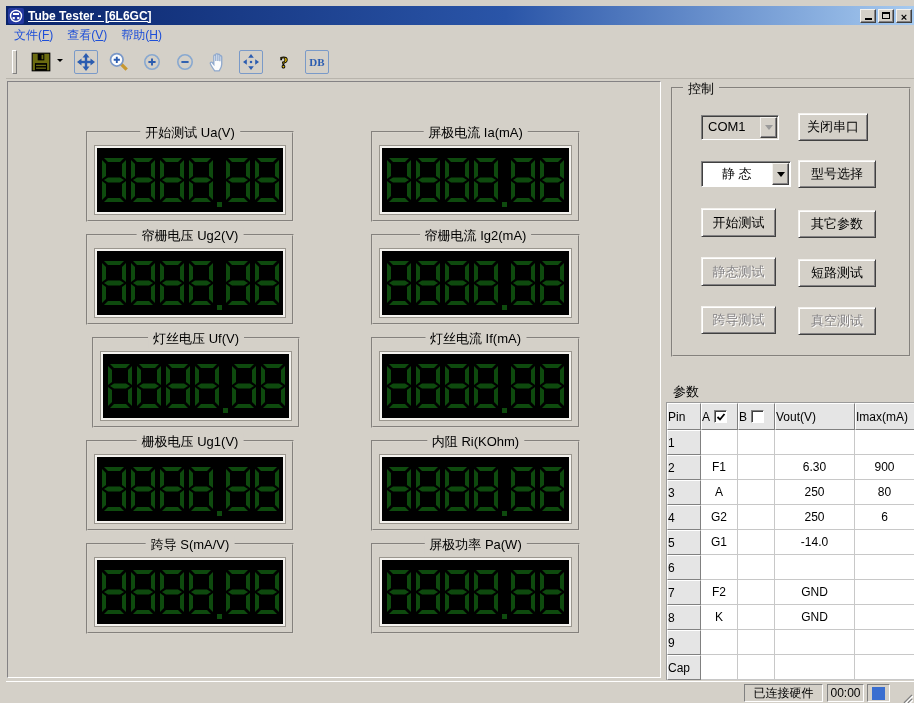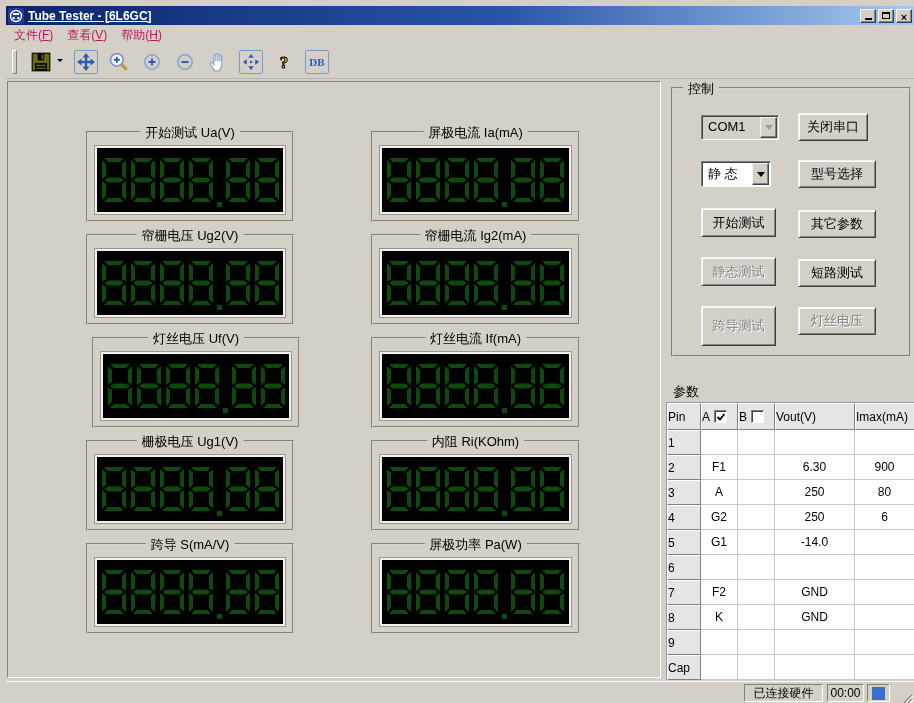--- a/index.html
+++ b/index.html
@@ -25,21 +25,21 @@
     border:1px solid;border-color:#f4f2ee #404040 #404040 #f4f2ee;
     box-shadow:inset -1px -1px 0 #848284;color:#000;box-sizing:border-box;
   }
   .glyph-min{display:block;width:7px;height:2px;background:#000;margin-top:7px;}
   .glyph-max{display:block;width:8px;height:7px;border:1px solid #000;border-top-width:2px;box-sizing:border-box;}
   .glyph-close{font:bold 11px/11px "Liberation Sans",sans-serif;}
 
   
   .menubar{
     position:absolute;left:3px;top:22px;width:908px;height:20px;
-    display:flex;align-items:center;font-size:12px;color:#be185d;padding-left:1px;box-sizing:border-box;
+    display:flex;align-items:center;font-size:12px;color:#1d4ed8;padding-left:1px;box-sizing:border-box;
   }
   .menu-item{padding:2px 7px;}
   .menu-item u{text-decoration:underline;}
 
   
   .toolbar{
     position:absolute;left:3px;top:42px;width:908px;height:34px;
     display:flex;align-items:center;gap:9px;padding-left:6px;box-sizing:border-box;
     border-bottom:1px solid #b8b4ac;
   }
@@ -894,36 +894,36 @@
     <span class="gb-label">控制</span>
 
     <div class="combo disabled" style="left:28px;top:26px;width:78px;height:25px;">
       <span class="combo-text">COM1</span>
       <span class="combo-btn">
           <span class="arrow-down dim"></span>
         </span>
     </div>
     <button class="btn" style="left:125px;top:24px;width:70px;height:28px;">关闭串口</button>
 
-    <div class="combo" style="left:28px;top:72px;width:70px;height:26px;">
+    <div class="combo" style="left:28px;top:72px;width:90px;height:26px;padding-left:14px;">
       <span class="combo-text">静 态</span>
       <span class="combo-btn">
           <span class="arrow-down"></span>
         </span>
     </div>
     <button class="btn" style="left:125px;top:71px;width:78px;height:28px;">型号选择</button>
 
     <button class="btn" style="left:28px;top:119px;width:75px;height:29px;">开始测试</button>
     <button class="btn" style="left:125px;top:121px;width:78px;height:28px;">其它参数</button>
 
     <button class="btn disabled" style="left:28px;top:168px;width:75px;height:29px;">静态测试</button>
     <button class="btn" style="left:125px;top:170px;width:78px;height:28px;">短路测试</button>
 
-    <button class="btn disabled" style="left:28px;top:217px;width:75px;height:40px;">跨导测试</button>
-    <button class="btn disabled" style="left:125px;top:218px;width:78px;height:28px;">灯丝电压</button>
+    <button class="btn disabled" style="left:28px;top:217px;width:75px;height:28px;">跨导测试</button>
+    <button class="btn disabled" style="left:125px;top:218px;width:78px;height:28px;">真空测试</button>
   </div>
 
   <div class="params-label">参数</div>
   <div class="params-table" id="paramsTable">
       <div class="th">
         <span>Pin</span>
       </div>
       <div class="th">
         <span>A</span>
         <span class="checkbox">

